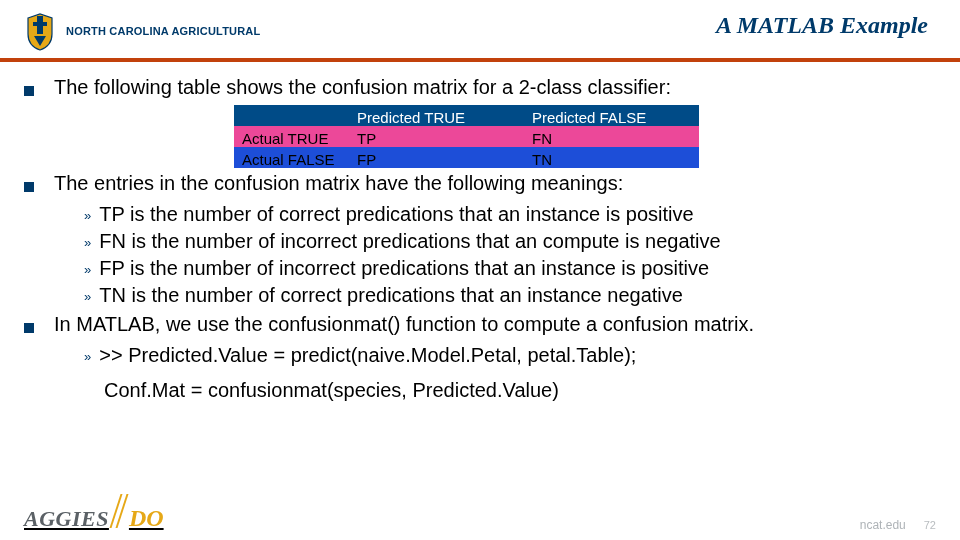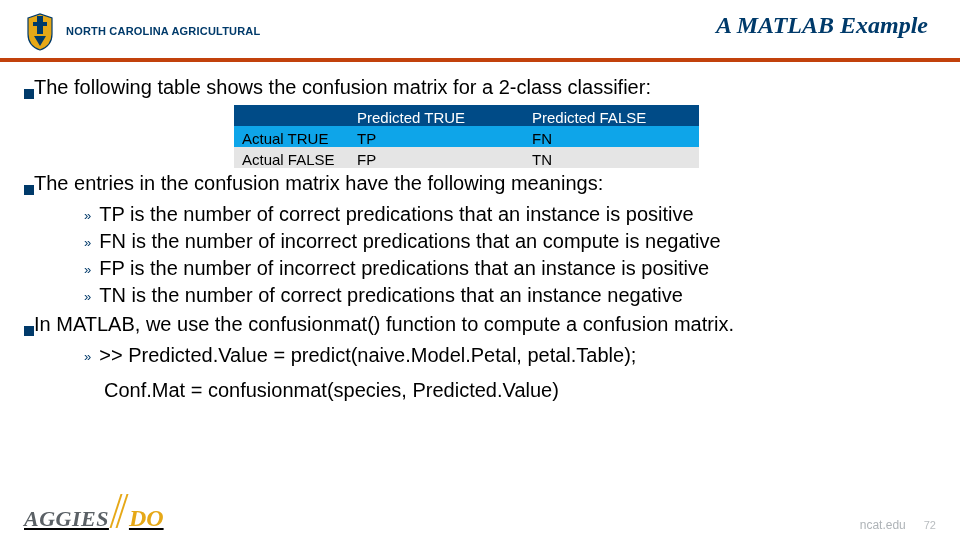--- a/index.html
+++ b/index.html
@@ -40,22 +40,22 @@
     font-style: italic;
     font-weight: bold;
     font-size: 24px;
     color: #003a6a;
   }
   .content {
     padding: 14px 24px 0 24px;
   }
   .bullet-line {
     display: flex;
-    align-items: flex-end;
-    gap: 0;
+    align-items: center;
+    gap: 20px;
     font-size: 20px;
     color: #000;
     margin-bottom: 6px;
   }
   .bullet-sq {
     width: 10px; height: 10px;
     background: #003a6a;
     margin-top: 7px;
     flex-shrink: 0;
   }
@@ -69,22 +69,22 @@
     padding: 4px 14px 0 8px;
     font-weight: normal;
   }
   .conf-table thead th {
     background: #004b87;
     color: #fff;
   }
   .conf-table thead th:first-child {
     background: #004b87;
   }
-  .conf-table tbody tr:nth-child(1) td { background: #0ea5e9; }
-  .conf-table tbody tr:nth-child(2) td { background: #e5e5e5; }
+  .conf-table tbody tr:nth-child(1) td { background: #ec4899; }
+  .conf-table tbody tr:nth-child(2) td { background: #1d4ed8; }
   .conf-table td:first-child { width: 115px; }
   .conf-table th:nth-child(2), .conf-table td:nth-child(2) { width: 175px; }
   .conf-table th:nth-child(3), .conf-table td:nth-child(3) { width: 175px; }
   .sub-list {
     margin: 2px 0 4px 60px;
   }
   .sub-item {
     display: flex;
     gap: 8px;
     font-size: 20px;

